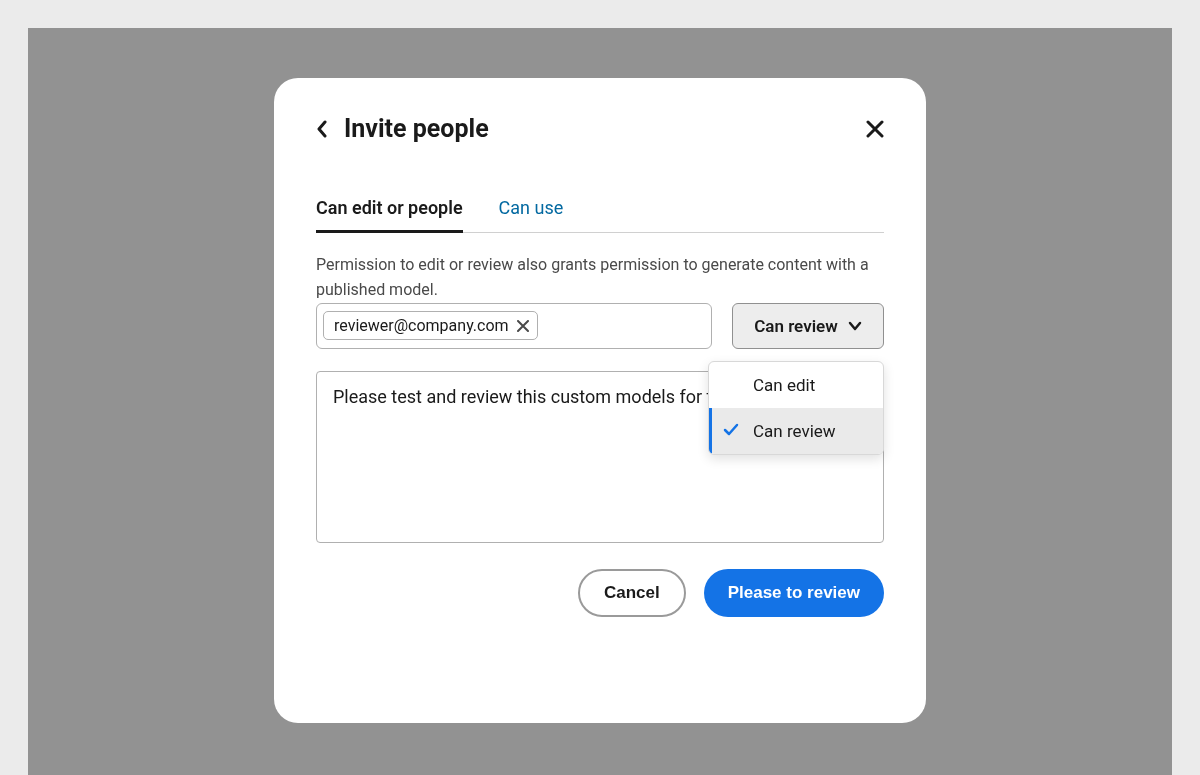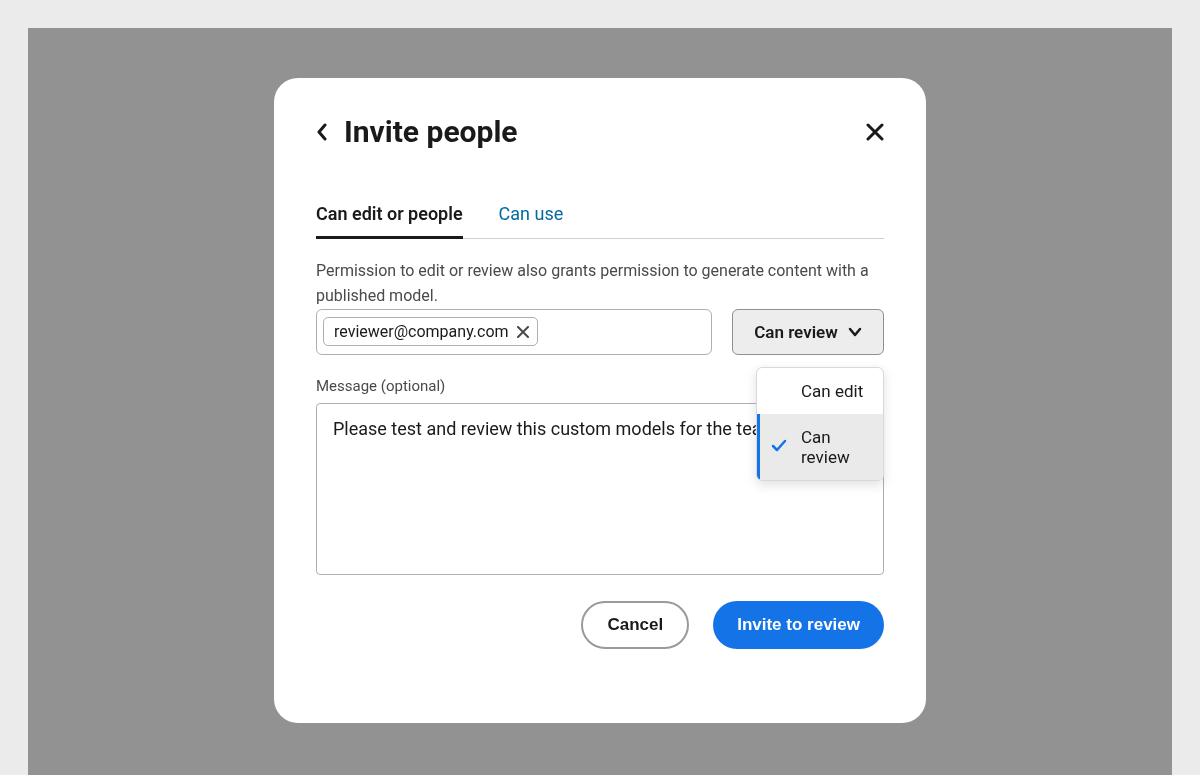--- a/index.html
+++ b/index.html
@@ -43,21 +43,21 @@
       display: flex;
       align-items: center;
       gap: 16px;
     }
     .back-btn {
       cursor: pointer;
       display: flex;
       align-items: center;
     }
     .modal-title {
-      font-size: 30px;
+      font-size: 25px;
       font-weight: 700;
       color: #1a1a1a;
     }
     .close-btn {
       cursor: pointer;
       display: flex;
       align-items: center;
     }
     .tabs {
       display: flex;
@@ -135,21 +135,21 @@
       font-size: 17px;
       font-weight: 600;
       color: #1a1a1a;
       cursor: pointer;
       padding: 0 14px;
     }
     .dropdown-menu {
       position: absolute;
       right: 0;
       top: 58px;
-      width: 128px;
+      width: 176px;
       background: #ffffff;
       border: 1px solid #d8d8d8;
       border-radius: 6px;
       box-shadow: 0 4px 12px rgba(0,0,0,0.12);
       overflow: hidden;
       z-index: 10;
     }
     .dropdown-item {
       padding: 13px 14px 13px 44px;
       font-size: 17px;
@@ -188,21 +188,21 @@
       padding: 12px 16px;
       font-size: 18px;
       font-family: inherit;
       color: #1a1a1a;
       resize: none;
       line-height: 1.45;
     }
     .footer {
       display: flex;
       justify-content: flex-end;
-      gap: 24px;
+      gap: 18px;
       margin-top: 22px;
     }
     .btn {
       border-radius: 28px;
       font-size: 17px;
       font-weight: 700;
       padding: 12px 24px;
       cursor: pointer;
       border: none;
     }
@@ -271,21 +271,20 @@
         <span class="dropdown-check">
           <svg width="16" height="14" viewBox="0 0 16 14">
             <path d="M 2 7 L 6 11 L 14 2" stroke="#1473e6" stroke-width="2.5" fill="none" stroke-linecap="round" stroke-linejoin="round"></path>
           </svg>
         </span>
         <span>Can review</span>
       </div>
     </div>
   </div>
 
-  <div class="message-label">Message (optional)</div>
   <textarea class="message-box" style="">Please test and review this custom models for the team.</textarea>
 
   <div class="footer">
     <button class="btn btn-cancel">Cancel</button>
-    <button class="btn btn-primary">Invite to review</button>
+    <button class="btn btn-primary">Please to review</button>
   </div>
 
 </div>
 
 </body></html>

